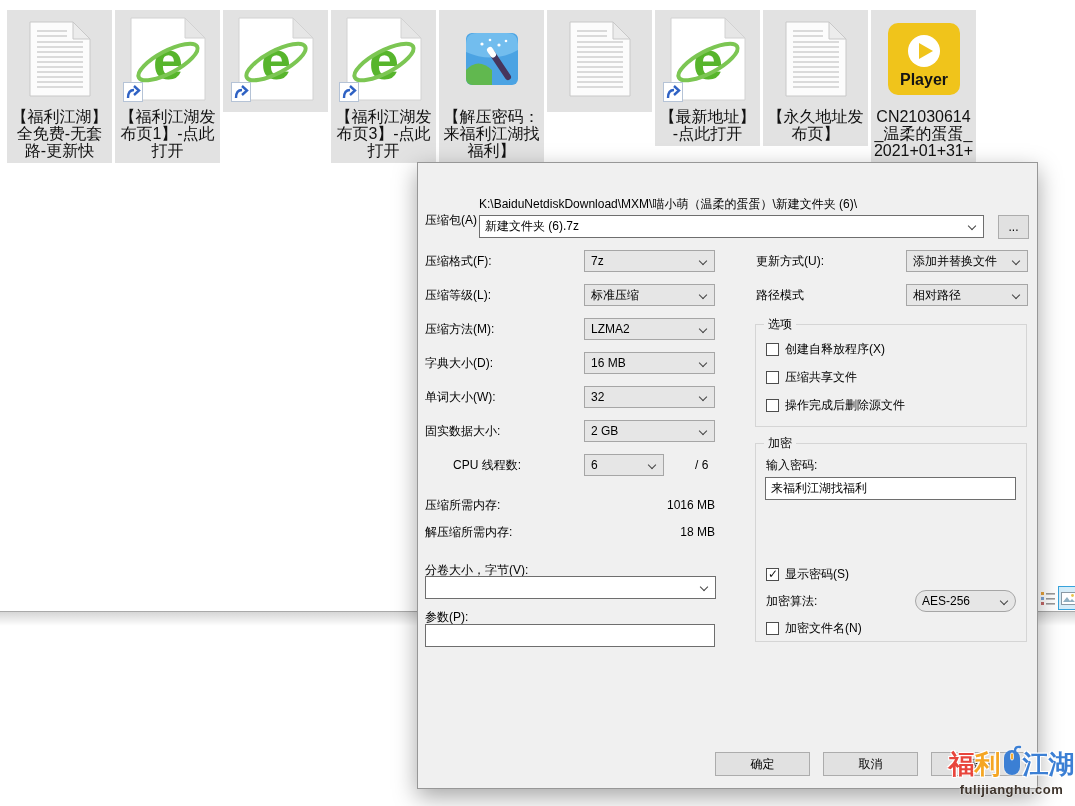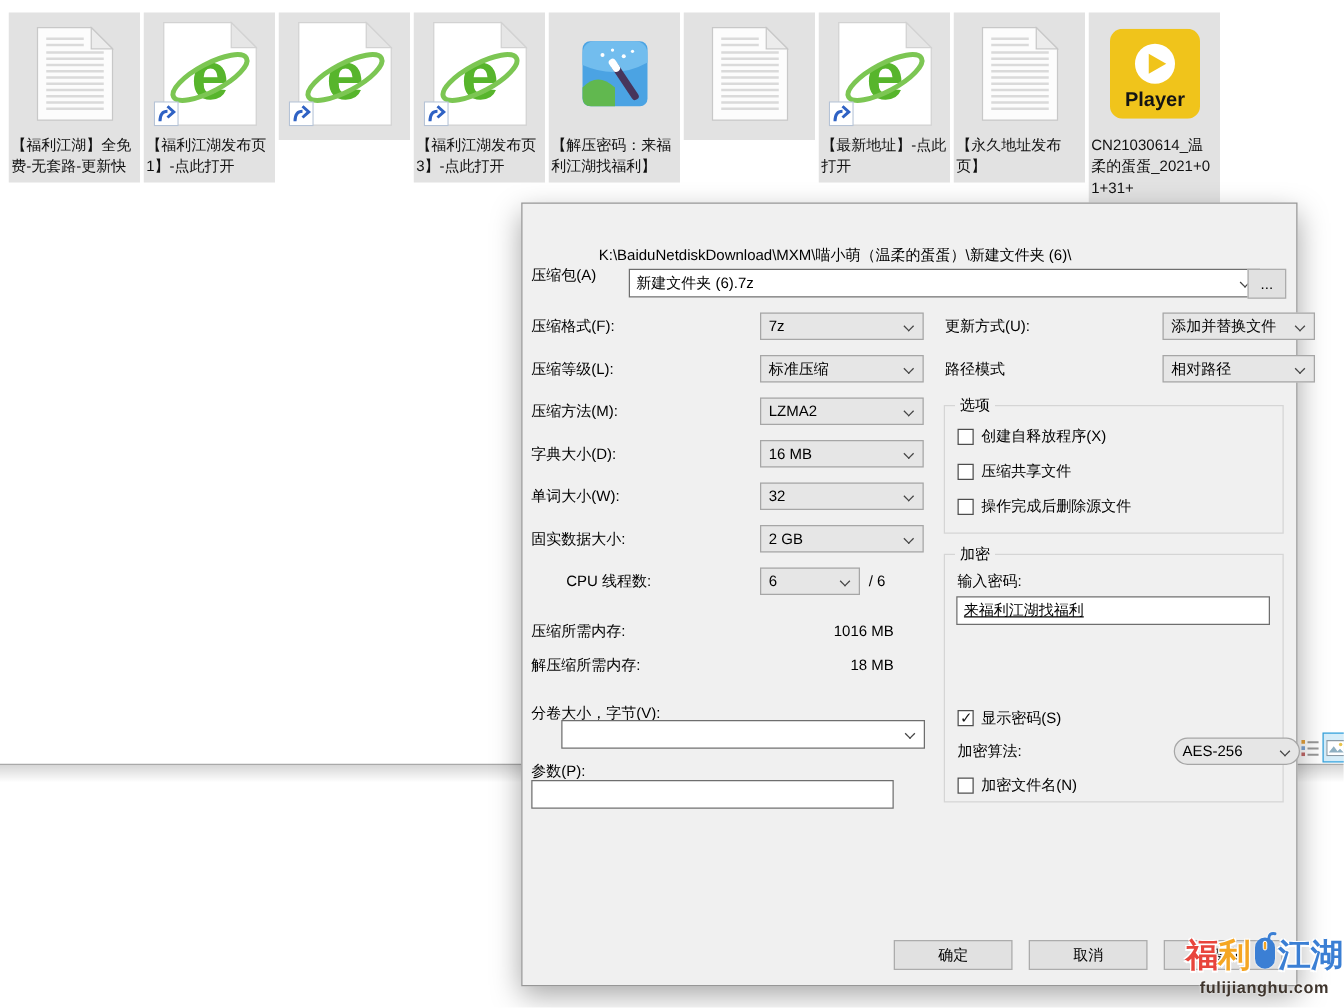--- a/index.html
+++ b/index.html
@@ -12,45 +12,45 @@
     border-top:1px solid #a9a9a9;
     background:linear-gradient(to bottom, rgba(0,0,0,0.16), rgba(0,0,0,0)); z-index:1; }
   .view-toggles { position:absolute; left:1040px; top:586px; z-index:2; display:flex; align-items:center; gap:2px; }
   .view-details { width:16px; height:18px; padding:2px 1px; }
   .view-thumb { width:22px; height:24px; border:1px solid #38a3dc; background:#d6edf9;
     display:flex; align-items:center; justify-content:center; }
 
   
   .tile { position:absolute; top:10px; width:105px; background:#e2e2e2; z-index:1; padding-bottom:4px; }
   .tile-icon { position:relative; height:98px; display:flex; align-items:center; justify-content:center; }
-  .tile-label { font-size:12px; line-height:17px; text-align:left; color:#111; padding:0 2px;
+  .tile-label { font-size:16px; line-height:17px; text-align:center; color:#111; padding:0 2px;
     word-break:break-all; }
   .shortcut-badge { position:absolute; left:8px; bottom:2px; }
 
   
   .dialog { position:absolute; left:417px; top:162px; width:621px; height:627px;
     background:#f0f0f0; border:1px solid #979797; z-index:10;
     box-shadow:0 8px 22px rgba(0,0,0,0.35); font-size:12px; color:#000; }
   .titlebar { position:absolute; left:0; top:0; width:100%; height:30px; background:#fff; }
   .dlg-title { position:absolute; left:10px; top:0; line-height:30px; color:#2b2b2b; }
   .close-btn { position:absolute; right:0; top:0; width:45px; height:29px;
     display:flex; align-items:center; justify-content:center; color:#555; font-size:15px; cursor:default; }
   .lbl { position:absolute; line-height:22px; white-space:nowrap; }
 
   .combo { position:absolute; height:22px; background:#e6e6e6; border:1px solid #a6a6a6;
-    line-height:20px; padding:0 20px 0 6px; white-space:nowrap; overflow:hidden;margin-left:24px; }
+    line-height:20px; padding:0 20px 0 6px; white-space:nowrap; overflow:hidden; }
   .combo.editable { background:#fff; border:1px solid #6e6e6e; height:23px; }
   .chev { position:absolute; right:8px; top:7px; width:6px; height:6px;
     border-right:1px solid #444; border-bottom:1px solid #444; transform:rotate(45deg); }
   .combo input { position:absolute; left:0; top:0; width:calc(100% - 22px); height:100%;
     border:none; outline:none; background:transparent; font-size:12px; padding:0 5px;
     font-family:inherit; }
   .textbox { position:absolute; height:23px; background:#fff; border:1px solid #6e6e6e; }
   .textbox input { width:100%; height:100%; border:none; outline:none; background:transparent;
-    font-size:12px; padding:0 5px; font-family:inherit;text-decoration:underline; }
+    font-size:12px; padding:0 5px; font-family:inherit; }
 
   .btn { position:absolute; height:24px; width:95px; background:#e1e1e1; border:1px solid #acacac;
     display:flex; align-items:center; justify-content:center; font-size:12px; cursor:default; }
   .browse-btn { width:31px; }
 
   .groupbox { position:absolute; border:1px solid #d5d5d5; }
   .group-title { position:absolute; top:-8px; left:8px; background:#f0f0f0; padding:0 4px; line-height:14px; }
   .check-row { position:absolute; left:10px; display:flex; align-items:center; gap:6px; height:16px; }
   .checkbox { width:13px; height:13px; background:#fff; border:1px solid #4d4d4d; position:relative; flex:none; }
   .checkbox.checked::after { content:"✓"; position:absolute; left:1px; top:-2px; font-size:12px; color:#111; }

